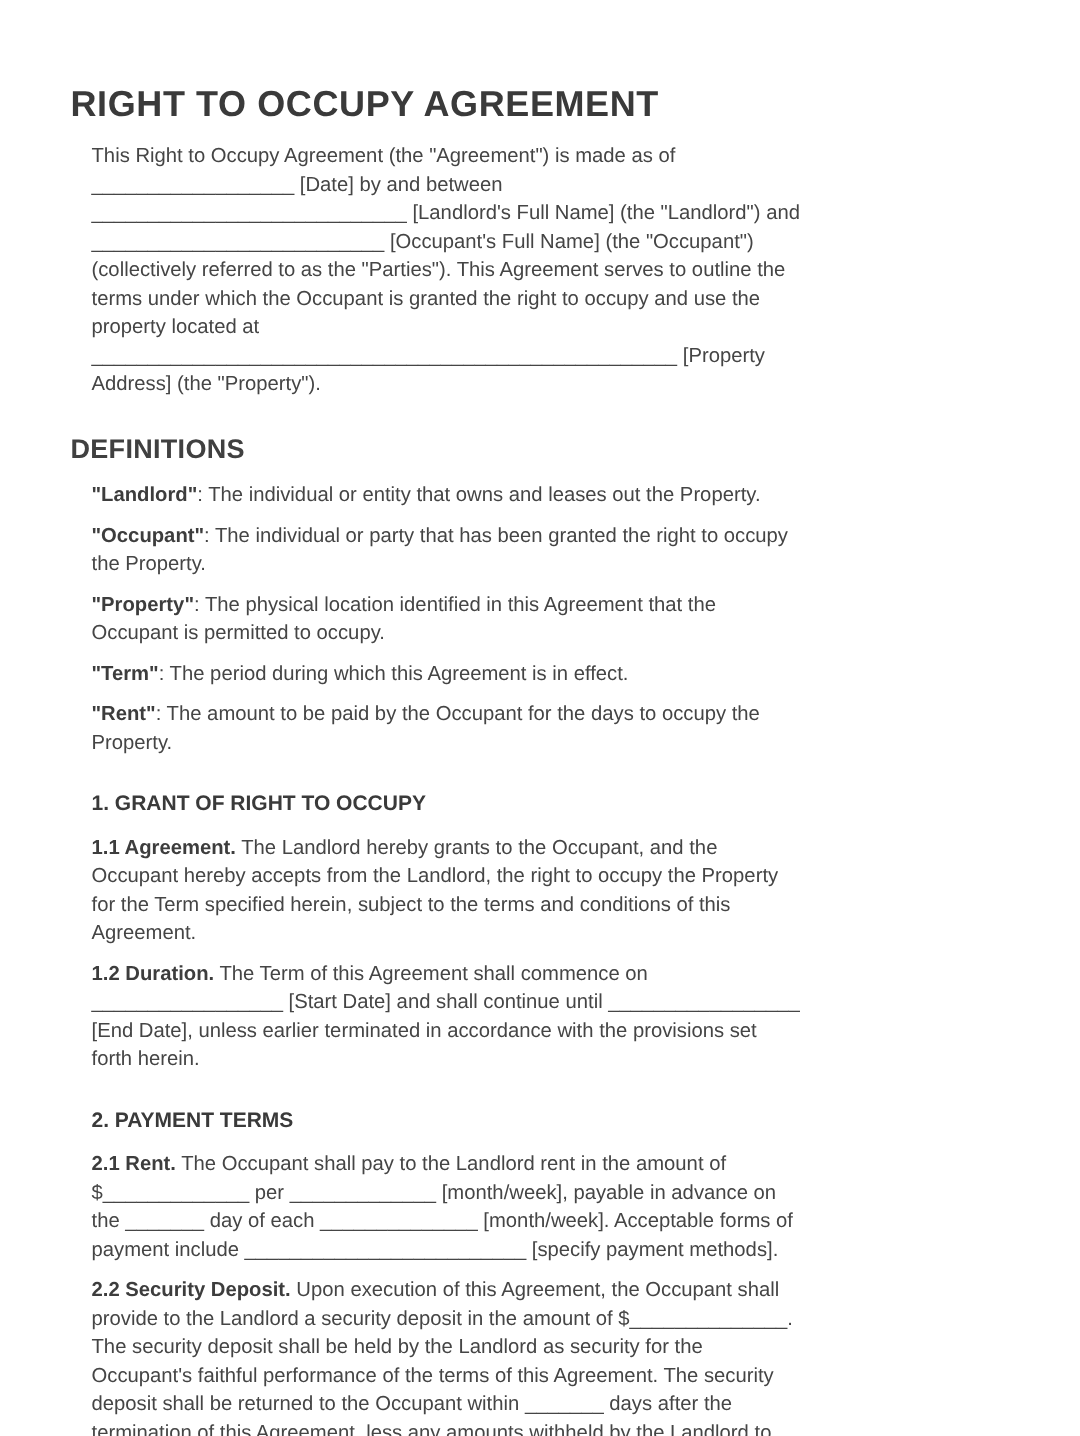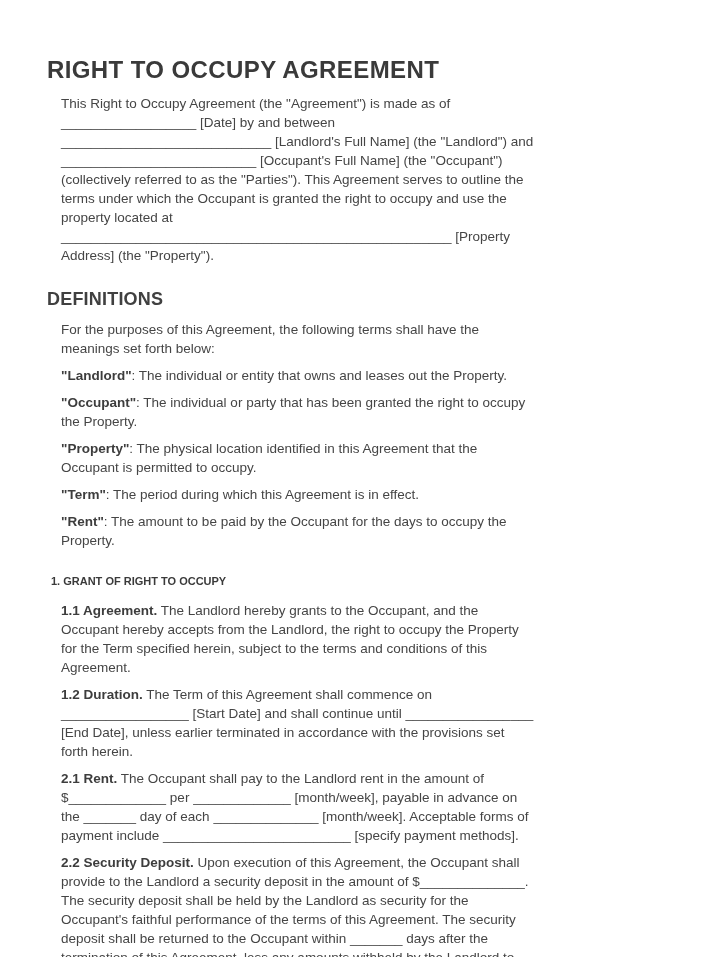--- a/index.html
+++ b/index.html
@@ -26,24 +26,24 @@
   }
   h2.section-heading {
     font-size: 18px;
     font-weight: bold;
     color: #404040;
     letter-spacing: 0.2px;
     margin: 23px 0 10px 0;
     line-height: 22px;
   }
   h3.sub-heading {
-    font-size: 11px;
+    font-size: 14px;
     font-weight: bold;
     color: #3a3a3a;
-    margin: 22px 0 10px 4px;
+    margin: 22px 0 10px 14px;
     line-height: 19px;
   }
   p.body-text {
     font-size: 13.5px;
     line-height: 19px;
     margin: 8px 14px;
     color: #454545;
   }
   p.body-text strong {
     color: #3d3d3d;
@@ -53,37 +53,37 @@
 <body>
 
 <div class="page">
 
   <h1 class="doc-title">RIGHT TO OCCUPY AGREEMENT</h1>
 
   <p class="body-text">This Right to Occupy Agreement (the "Agreement") is made as of __________________ [Date] by and between ____________________________ [Landlord's Full Name] (the "Landlord") and __________________________ [Occupant's Full Name] (the "Occupant") (collectively referred to as the "Parties"). This Agreement serves to outline the terms under which the Occupant is granted the right to occupy and use the property located at ____________________________________________________ [Property Address] (the "Property").</p>
 
   <h2 class="section-heading">DEFINITIONS</h2>
 
-  <p class="body-text">For the purposes of this Agreement, the following terms shall have the meanings set forth below:</p>
 
   <p class="body-text"><strong>"Landlord"</strong><span>: The individual or entity that owns and leases out the Property.</span></p>
 
   <p class="body-text"><strong>"Occupant"</strong><span>: The individual or party that has been granted the right to occupy the Property.</span></p>
 
   <p class="body-text"><strong>"Property"</strong><span>: The physical location identified in this Agreement that the Occupant is permitted to occupy.</span></p>
 
   <p class="body-text"><strong>"Term"</strong><span>: The period during which this Agreement is in effect.</span></p>
 
   <p class="body-text"><strong>"Rent"</strong><span>: The amount to be paid by the Occupant for the days to occupy the Property.</span></p>
 
 
   <h3 class="sub-heading">1. GRANT OF RIGHT TO OCCUPY</h3>
 
   <p class="body-text"><strong>1.1 Agreement.</strong><span> The Landlord hereby grants to the Occupant, and the Occupant hereby accepts from the Landlord, the right to occupy the Property for the Term specified herein, subject to the terms and conditions of this Agreement.</span></p>
 
   <p class="body-text"><strong>1.2 Duration.</strong><span> The Term of this Agreement shall commence on _________________ [Start Date] and shall continue until _________________ [End Date], unless earlier terminated in accordance with the provisions set forth herein.</span></p>
 
+  <h3 class="sub-heading">2. PAYMENT TERMS</h3>
 
   <p class="body-text"><strong>2.1 Rent.</strong><span> The Occupant shall pay to the Landlord rent in the amount of $_____________ per _____________ [month/week], payable in advance on the _______ day of each ______________ [month/week]. Acceptable forms of payment include _________________________ [specify payment methods].</span></p>
 
   <p class="body-text"><strong>2.2 Security Deposit.</strong><span> Upon execution of this Agreement, the Occupant shall provide to the Landlord a security deposit in the amount of $______________. The security deposit shall be held by the Landlord as security for the Occupant's faithful performance of the terms of this Agreement. The security deposit shall be returned to the Occupant within _______ days after the termination of this Agreement, less any amounts withheld by the Landlord to remedy any default</span></p>
 
 </div>
 
 </body></html>

